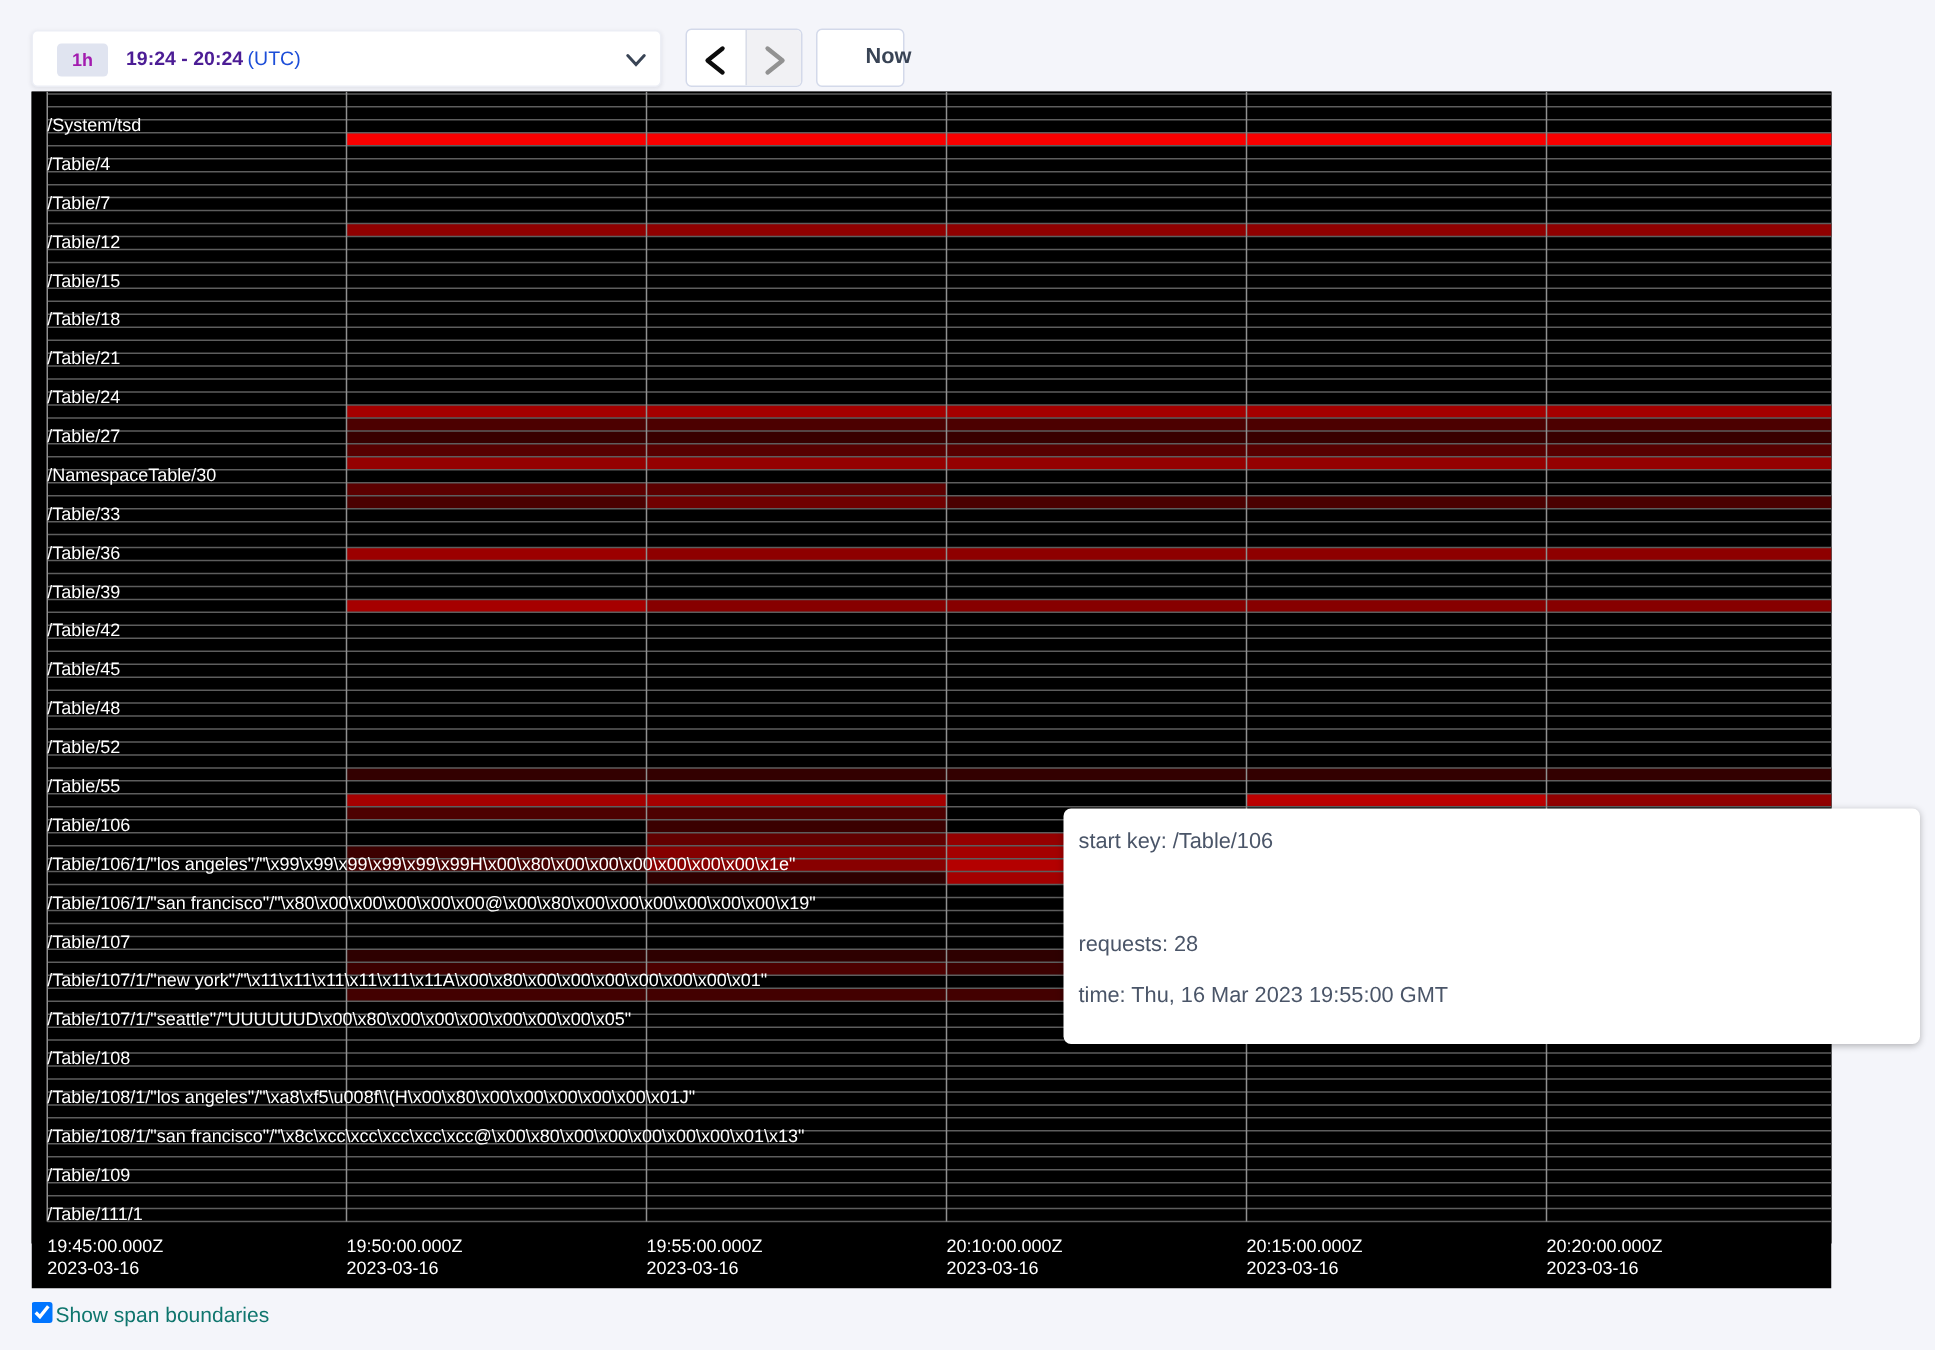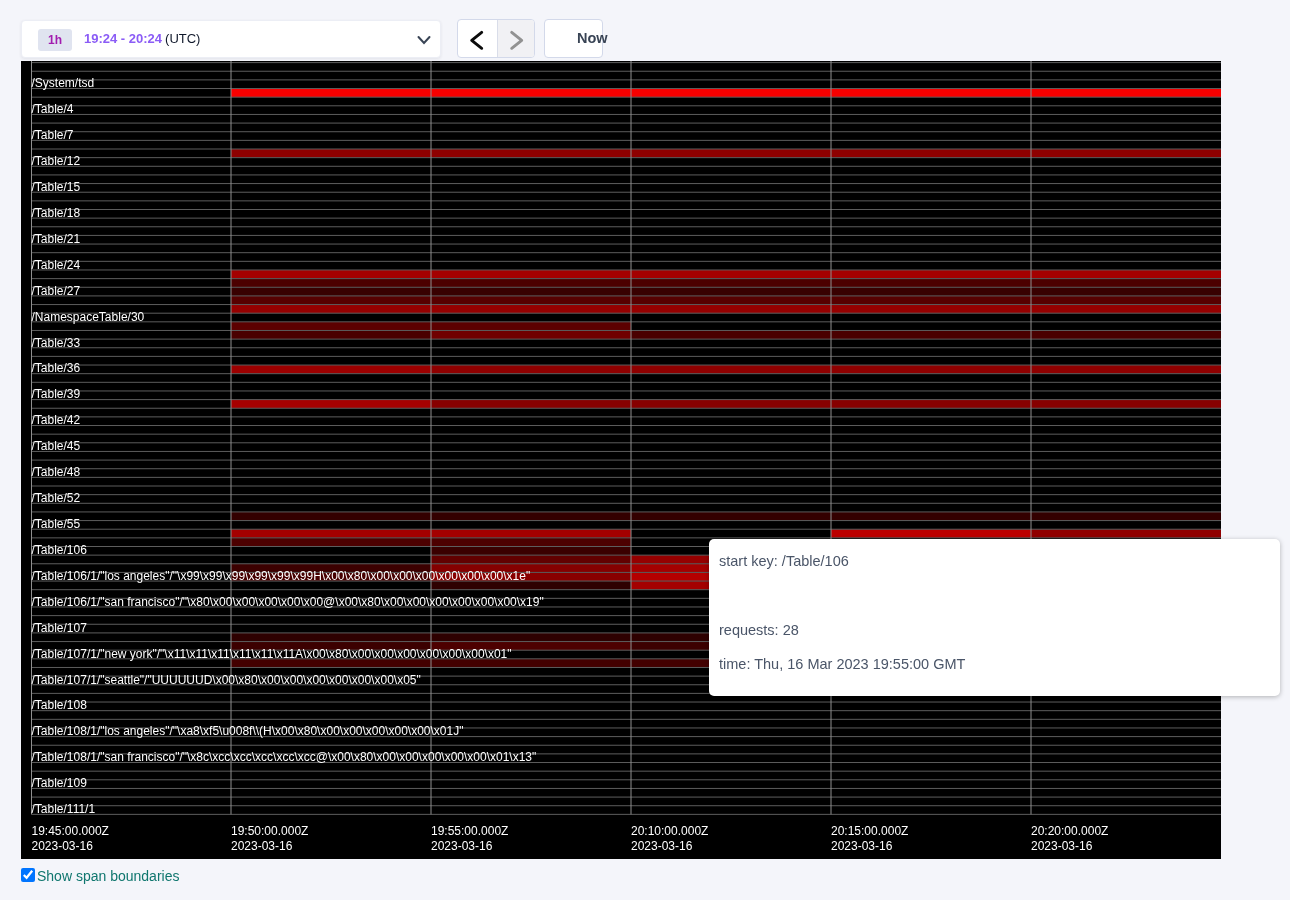--- a/index.html
+++ b/index.html
@@ -1,21 +1,21 @@
 <!DOCTYPE html>
 <html><head>
 <meta charset="utf-8">
 <style>
 * { margin:0; padding:0; box-sizing:border-box; }
 body { width:1290px; height:900px; background:#f4f5fa; font-family:"Liberation Sans", sans-serif; position:relative; overflow:hidden; }
 .dd { position:absolute; left:21px; top:20px; width:420px; height:38px; background:#fff; border:1px solid #eceef5; border-radius:4px; box-shadow:0 1px 3px rgba(40,40,70,0.09); }
 .badge { position:absolute; left:16px; top:8px; width:34px; height:22px; background:#e0e4f0; border-radius:3px; color:#a21caf; font-weight:bold; font-size:12px; line-height:22px; text-align:center; }
 .trange { position:absolute; left:62px; top:0; height:36px; line-height:36px; font-size:13px; color:#394455; }
-.trange b { font-size:13px; color:#8b5cf6; }
-.trange span { color:#0f172a; font-weight:normal;text-align:right; }
+.trange b { font-size:13px; color:#4c1d95; }
+.trange span { color:#1d4ed8; font-weight:normal;text-align:right; }
 .chev { position:absolute; right:9px; top:14px; }
 .btngrp { position:absolute; left:457px; top:19px; width:78px; height:39px; border:1px solid #d3d9ea; border-radius:4px; background:#fff; overflow:hidden; }
 .btngrp .half { position:absolute; top:0; width:38px; height:37px; }
 .btngrp .r { left:39px; background:#f1f1f4; border-left:1px solid #d9dde9; width:38px; }
 .nowbtn { position:absolute; left:544px; top:19px; width:59px; height:39px; background:#fff; border:1px solid #d3d9ea; border-radius:4px; color:#394455; font-weight:bold; font-size:14.5px; text-align:center; line-height:37px;padding-left:32px; }
 .canvas { position:absolute; left:21px; top:61px; width:1200px; height:768px; background:#000; }
 .tip { position:absolute; left:709px; top:539px; width:571px; height:157px; background:#fff; border-radius:5px; box-shadow:0 1px 5px rgba(0,0,0,0.28); z-index:5; }
 .tip div { position:absolute; left:10px; font-size:14.5px; color:#4a5568; white-space:nowrap;text-align:right; }
 .cbrow { position:absolute; left:21px; top:867px; height:17px; }
 .cbrow input { position:absolute; left:0; top:1px; width:14px; height:14px; margin:0; }

